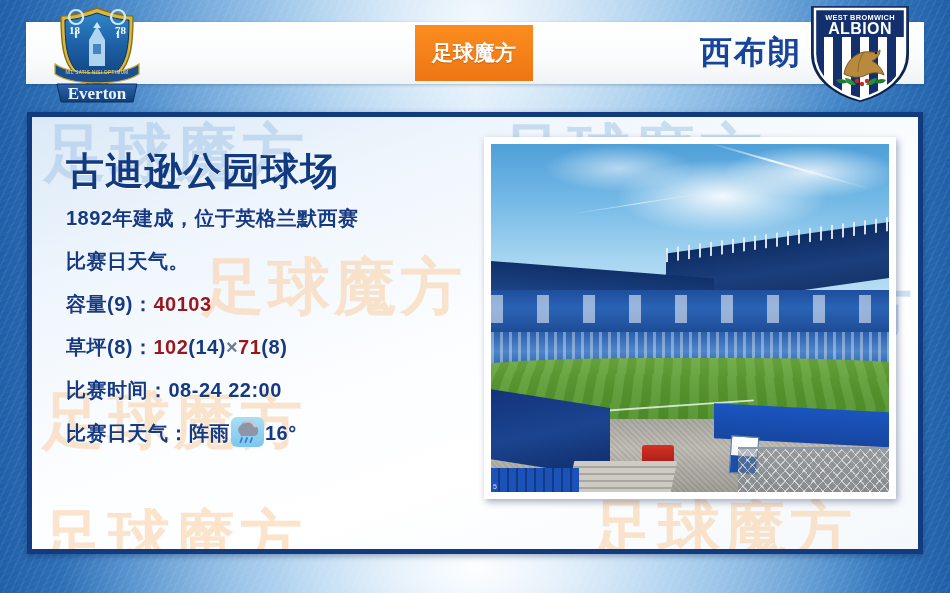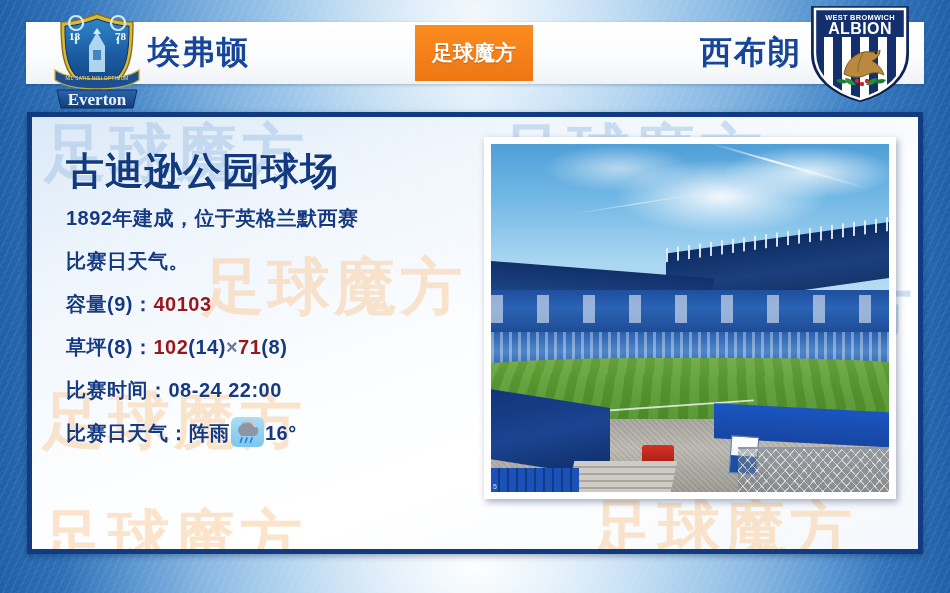--- a/index.html
+++ b/index.html
@@ -48,21 +48,21 @@
     background: linear-gradient(180deg, #fb8c1e 0%, #f4801a 55%, #ee7612 100%);
     display: flex; align-items: center; justify-content: center;
   }
   .center-logo-text {
     color: #ffffff; font-size: 21px; font-weight: bold; letter-spacing: 0px;
     text-shadow: 0 1px 1px rgba(140,60,0,0.45);
   }
 
   
   .crest-home {
-    position: absolute; left: 43px; top: 10px; width: 108px; height: 100px; text-align: center;
+    position: absolute; left: 43px; top: 4px; width: 108px; height: 100px; text-align: center;
   }
   .crest-away {
     position: absolute; left: 808px; top: 6px; width: 104px; height: 96px;
   }
   .crest svg { display: block; width: 100%; height: 100%; }
 
   
   .panel {
     position: absolute; left: 27px; top: 112px; width: 896px; height: 442px;
     border: 5px solid #113a7f;
@@ -289,21 +289,20 @@
       <text x="72" y="30" font-family="'Liberation Serif', serif" font-size="11" font-weight="bold" fill="#ffffff">78</text>
 
       <path d="M12 60 C30 72 78 72 96 60 L96 70 C78 82 30 82 12 70 Z" fill="#1d4f8f" stroke="#c8aa33" stroke-width="1.3"></path>
       <text x="54" y="70" text-anchor="middle" font-family="'Liberation Sans', sans-serif" font-size="4.6" fill="#f3e39c" letter-spacing="0.4">NIL SATIS NISI OPTIMUM</text>
 
       <path d="M14 80 L94 80 L90 98 L18 98 Z" fill="url(#evName)" stroke="#0c2f5d" stroke-width="1"></path>
       <text x="54" y="95" text-anchor="middle" font-family="'Liberation Serif', serif" font-size="17" font-weight="bold" fill="#eaf3fb">Everton</text>
     </svg>
   </div>
 
-  <div class="home-name">埃弗顿</div>
 
   <div class="center-logo">
     <span class="center-logo-text">足球魔方</span>
   </div>
 
   <div class="away-name">西布朗</div>
 
   <div class="crest crest-away">
     <svg viewBox="0 0 104 96" xmlns="http://www.w3.org/2000/svg">
       <defs>

